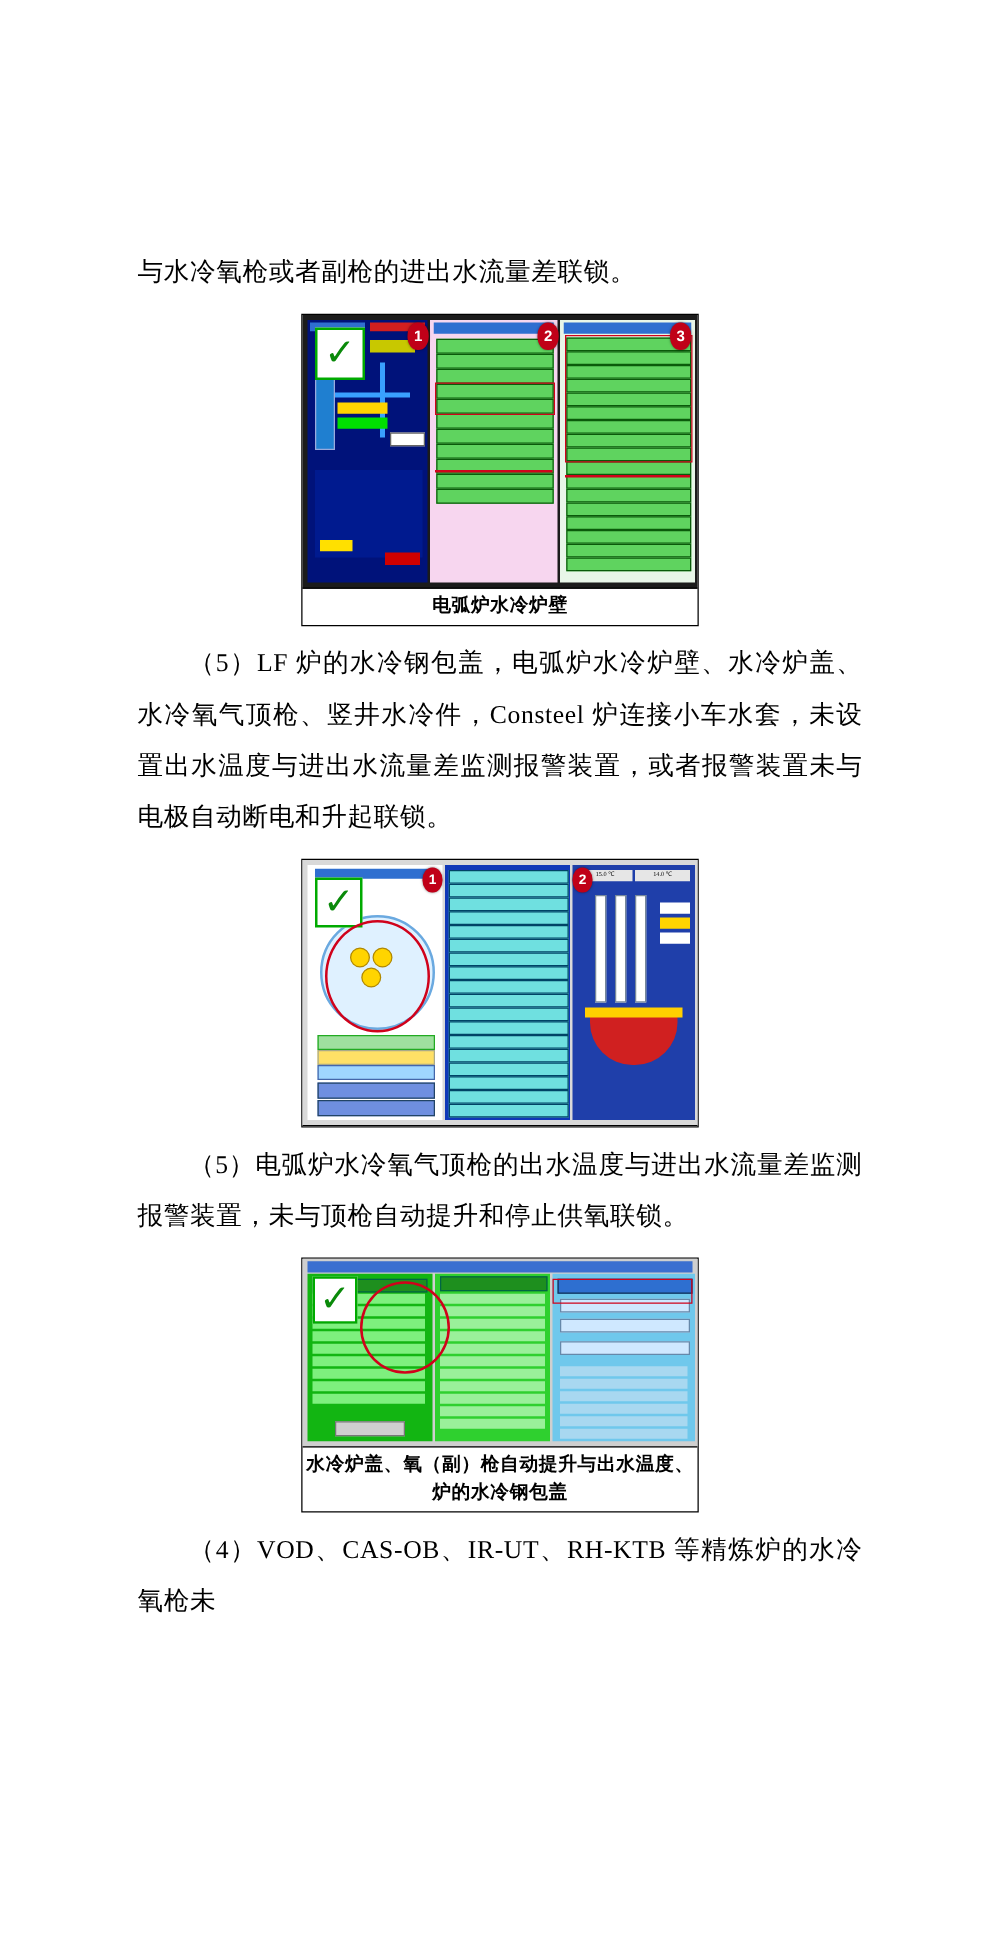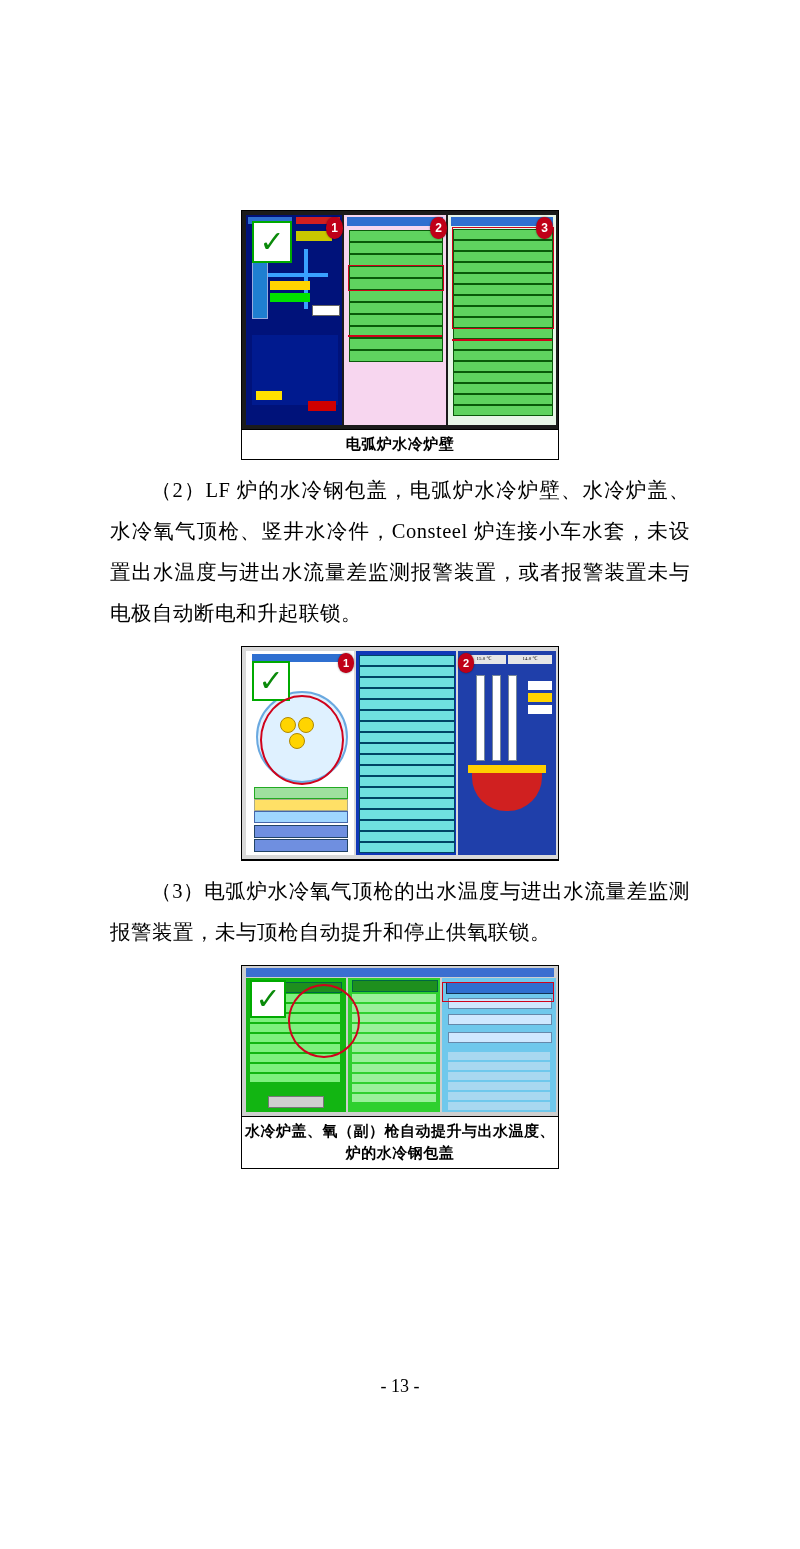--- a/index.html
+++ b/index.html
@@ -106,20 +106,21 @@
     font-size:18px;
     font-family:"Liberation Serif", serif;
   }
 </style>
 </head>
 <body>
 
 <div class="page">
   <div class="content">
 
+    <p class="para">与水冷氧枪或者副枪的进出水流量差联锁。</p>
 
     <div class="fig" id="fig1">
       <div class="shot">
         <div class="panelA">
           <div class="barblue" style="left:2px;top:2px;width:44px;height:7px;"></div>
           <div class="barblue" style="left:50px;top:2px;width:44px;height:7px;background:#d21f1f;"></div>
           <div style="position:absolute;left:8px;top:16px;width:34px;height:10px;background:#00b7b7;"></div>
           <div style="position:absolute;left:50px;top:16px;width:36px;height:10px;background:#c8c800;"></div>
           <div style="position:absolute;left:6px;top:32px;width:14px;height:70px;background:#1f7fd0;border:1px solid #9ad;"></div>
           <div style="position:absolute;left:22px;top:58px;width:60px;height:4px;background:#39a0ff;"></div>
@@ -173,21 +174,21 @@
         </div>
 
         <div class="chk" style="left:10px;top:10px;width:36px;height:38px;">✓</div>
         <div class="bubble" style="left:84px;top:6px;width:17px;height:22px;line-height:22px;font-size:12px;border-radius:48%;">1</div>
         <div class="bubble" style="left:188px;top:6px;width:17px;height:22px;line-height:22px;font-size:12px;border-radius:48%;">2</div>
         <div class="bubble" style="left:294px;top:6px;width:17px;height:22px;line-height:22px;font-size:12px;border-radius:48%;">3</div>
       </div>
       <div class="cap">电弧炉水冷炉壁</div>
     </div>
 
-    <p class="para indent">（2）LF 炉的水冷钢包盖，电弧炉水冷炉壁、水冷炉盖、水冷氧气顶枪、竖井水冷件，Consteel 炉连接小车水套，未设置出水温度与进出水流量差监测报警装置，或者报警装置未与电极自动断电和升起联锁。</p>
+    <p class="para indent">（5）LF 炉的水冷钢包盖，电弧炉水冷炉壁、水冷炉盖、水冷氧气顶枪、竖井水冷件，Consteel 炉连接小车水套，未设置出水温度与进出水流量差监测报警装置，或者报警装置未与电极自动断电和升起联锁。</p>
 
     <div class="fig" id="fig2">
       <div class="shot">
         <div class="pane left">
           <div style="position:absolute;left:6px;top:3px;width:96px;height:8px;background:#2f6fd0;"></div>
           <div style="position:absolute;left:10px;top:40px;width:88px;height:88px;border:2px solid #6aa9e0;border-radius:50%;background:#dff1ff;"></div>
           <div style="position:absolute;left:34px;top:66px;width:14px;height:14px;border-radius:50%;background:#ffd400;border:1px solid #b08800;"></div>
           <div style="position:absolute;left:52px;top:66px;width:14px;height:14px;border-radius:50%;background:#ffd400;border:1px solid #b08800;"></div>
           <div style="position:absolute;left:43px;top:82px;width:14px;height:14px;border-radius:50%;background:#ffd400;border:1px solid #b08800;"></div>
           <div style="position:absolute;left:8px;top:136px;width:92px;height:10px;background:#9fe09f;border:1px solid #2a2;"></div>
@@ -231,21 +232,21 @@
           <div style="position:absolute;left:10px;top:114px;width:78px;height:8px;background:#ffcf00;"></div>
         </div>
 
         <div class="chk" style="left:10px;top:14px;width:34px;height:36px;">✓</div>
         <div class="bubble" style="left:96px;top:6px;width:16px;height:20px;line-height:20px;font-size:11px;border-radius:48%;">1</div>
         <div class="bubble" style="left:216px;top:6px;width:16px;height:20px;line-height:20px;font-size:11px;border-radius:48%;">2</div>
         <div class="ell" style="left:18px;top:48px;width:80px;height:86px;"></div>
       </div>
     </div>
 
-    <p class="para indent">（3）电弧炉水冷氧气顶枪的出水温度与进出水流量差监测报警装置，未与顶枪自动提升和停止供氧联锁。</p>
+    <p class="para indent">（5）电弧炉水冷氧气顶枪的出水温度与进出水流量差监测报警装置，未与顶枪自动提升和停止供氧联锁。</p>
 
     <div class="fig" id="fig3">
       <div class="shot">
         <div class="topbar"></div>
         <div class="pl">
           <div style="position:absolute;left:4px;top:4px;width:90px;height:9px;background:#1e8f1e;border:1px solid #064;"></div>
           <div style="position:absolute;left:4px;top:16px;width:90px;height:8px;background:#7ef07e;"></div>
           <div style="position:absolute;left:4px;top:26px;width:90px;height:8px;background:#7ef07e;"></div>
           <div style="position:absolute;left:4px;top:36px;width:90px;height:8px;background:#7ef07e;"></div>
           <div style="position:absolute;left:4px;top:46px;width:90px;height:8px;background:#7ef07e;"></div>
@@ -285,16 +286,16 @@
         <div class="chk" style="left:8px;top:14px;width:32px;height:34px;">✓</div>
         <div class="ell" style="left:46px;top:18px;width:68px;height:70px;"></div>
         <div class="rect" style="left:200px;top:16px;width:110px;height:18px;"></div>
       </div>
       <div class="cap">
         <span>水冷炉盖、氧（副）枪自动提升与出水温度、</span><br>
         <span>炉的水冷钢包盖</span>
       </div>
     </div>
 
+    <p class="para indent">（4）VOD、CAS-OB、IR-UT、RH-KTB 等精炼炉的水冷氧枪未</p>
   </div>
 
-  <div class="pagenum">- 13 -</div>
 </div>
 
 </body></html>

